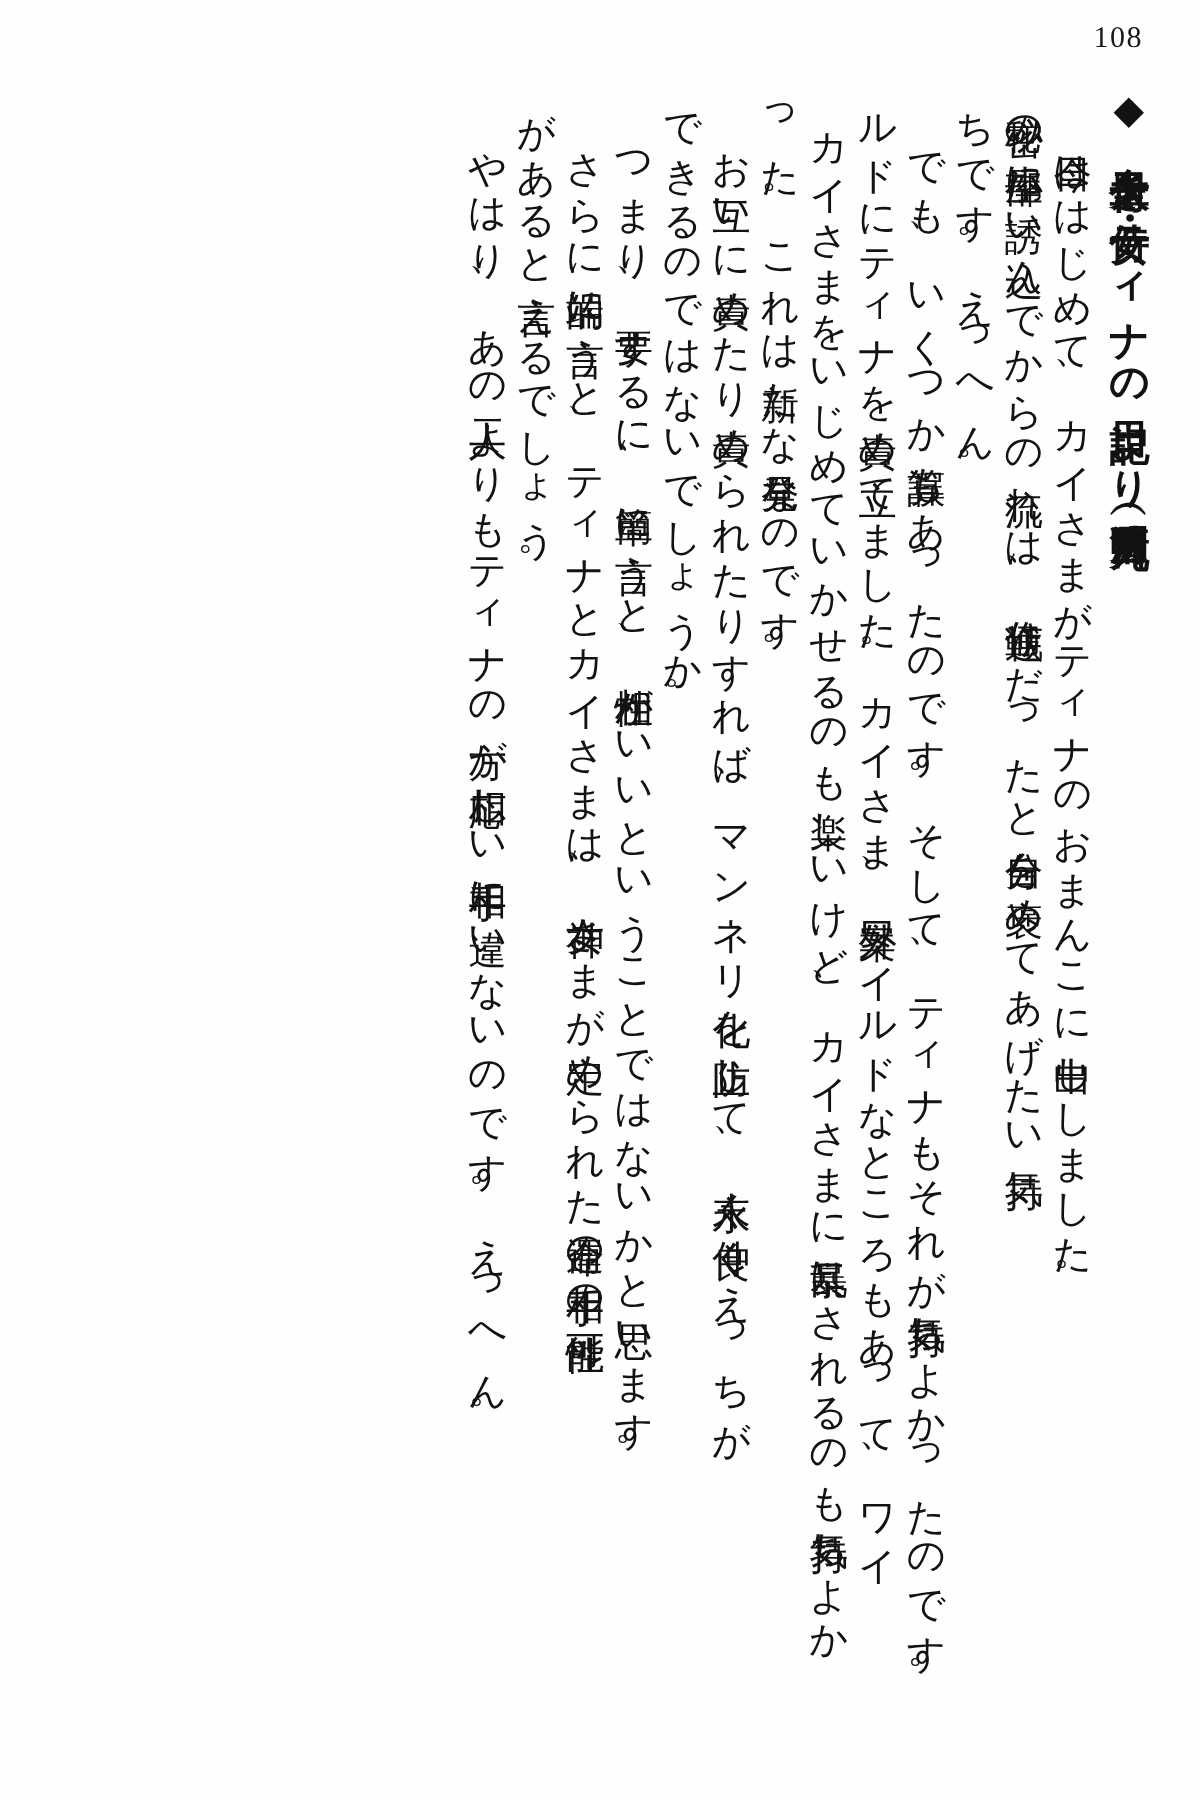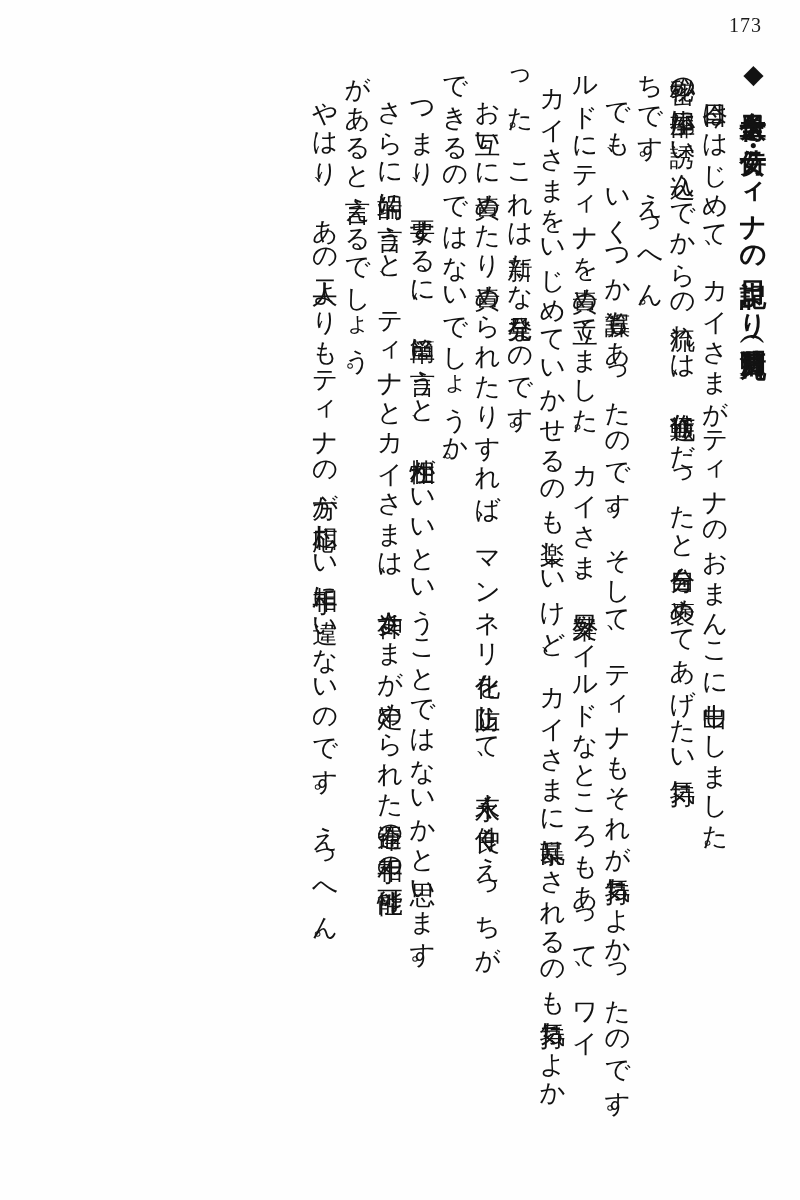--- a/index.html
+++ b/index.html
@@ -65,21 +65,21 @@
   }
   .vcol.indent2 {
     padding-top: 13px;
   }
 </style>
 </head>
 <body>
 
 <div class="page">
 
-  <div class="page-number">173</div>
+  <div class="page-number">108</div>
 
   <div class="text-area">
     <div class="vcol heading">◆皇太子付き侍女・ティナの日記より（清明月九日）</div>
     <div class="vcol indent">今日ははじめて、カイさまがティナのおまんこに中出ししました。</div>
     <div class="vcol">秘密の小部屋に誘い込んでからの流れは、作戦通りだったと自分を褒めてあげたい気持</div>
     <div class="vcol">ちです。えっへん。</div>
     <div class="vcol indent">でも、いくつか誤算もあったのです。そして、ティナもそれが気持ちよかったのです。</div>
     <div class="vcol">ルドにティナを責め立てました。カイさま、案外ワイルドなところもあって、ワイ</div>
     <div class="vcol indent2">カイさまをいじめていかせるのも楽しいけど、カイさまに乱暴にされるのも気持ちよか</div>
     <div class="vcol">った。これは新たな発見なのです。</div>

